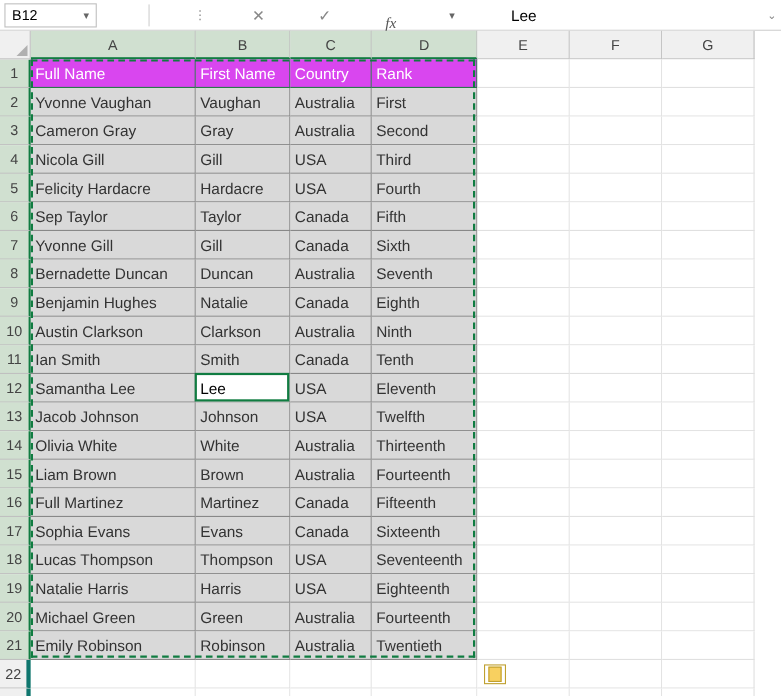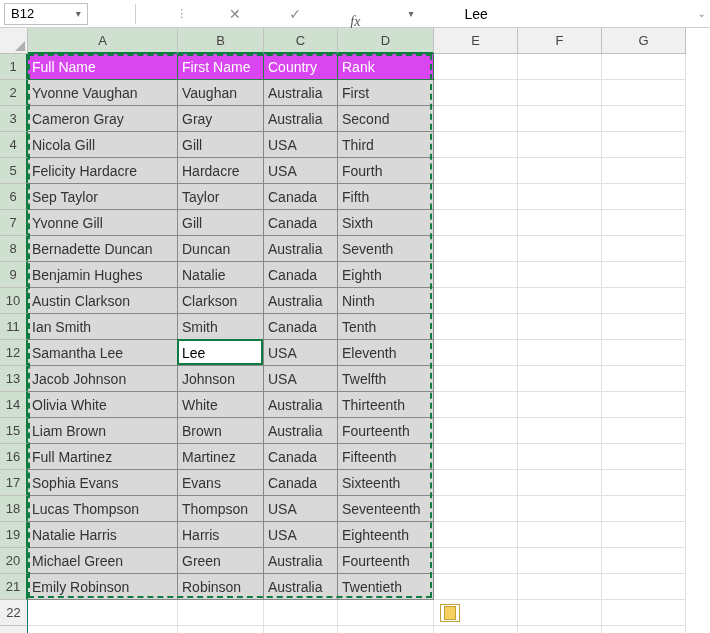--- a/index.html
+++ b/index.html
@@ -100,21 +100,21 @@
     border-bottom: 1px solid #c0c0c0;
     display: flex;
     align-items: center;
     justify-content: center;
     font-size: 13px;
     color: #444;
   }
   .col-h.sel { background: #d0e0d0; border-bottom: 2px solid #107c41; }
   .row-h {
     background: #f0f0f0;
-    border-right: 1px solid #0f766e;
+    border-right: 4px solid #0f766e;
     border-bottom: 1px solid #c0c0c0;
     display: flex;
     align-items: center;
     justify-content: center;
     font-size: 13px;
     color: #444;
   }
   .row-h.sel { background: #d0e0d0; border-right: 2px solid #107c41; }
   .cell {
     border-right: 1px solid #e0e0e0;

